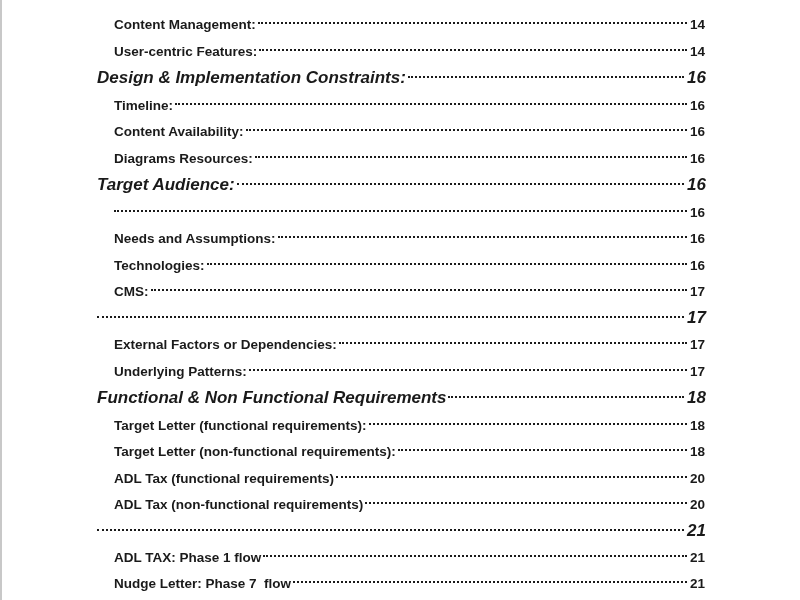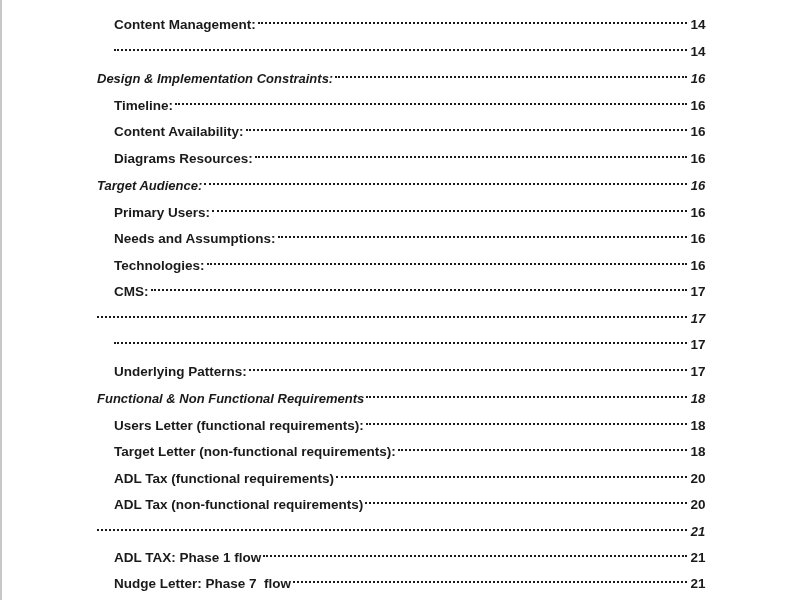--- a/index.html
+++ b/index.html
@@ -42,21 +42,21 @@
     .toc-entry.level-2 {
       left: 114px;
       width: 592px;
       font-size: 13.5px;
       font-weight: bold;
       font-style: normal;
     }
     .toc-entry.level-1 {
       left: 97px;
       width: 609px;
-      font-size: 13px;
+      font-size: 17px;
       font-weight: bold;
       font-style: italic;
     }
     .toc-entry .label {
       flex: 0 0 auto;
       padding-right: 2px;
     }
     .toc-entry .leader {
       flex: 1 1 auto;
       overflow: hidden;
@@ -67,21 +67,21 @@
       content: "";
       position: absolute;
       left: 0;
       right: 0;
       bottom: 5px;
       border-bottom: 2px dotted #1a1a1a;
     }
     .toc-entry .page {
       flex: 0 0 auto;
       padding-left: 3px;
-      text-align: center;
+      text-align: left;
       min-width: 16px;
     }
     .toc-entry.level-2 .page {
       font-weight: bold;
       font-style: normal;
     }
     .toc-entry.level-1 .page {
       font-weight: bold;
       font-style: italic;
     }
@@ -93,20 +93,21 @@
 
 <div class="toc">
 
   <div class="toc-entry level-2" style="top:9px">
     <span class="label">Content Management:</span>
     <span class="leader"></span>
     <span class="page">14</span>
   </div>
 
   <div class="toc-entry level-2" style="top:36px">
+    <span class="label">User-centric Features:</span>
     <span class="leader"></span>
     <span class="page">14</span>
   </div>
 
   <div class="toc-entry level-1" style="top:63px">
     <span class="label">Design &amp; Implementation Constraints:</span>
     <span class="leader"></span>
     <span class="page">16</span>
   </div>
 
@@ -128,21 +129,20 @@
     <span class="page">16</span>
   </div>
 
   <div class="toc-entry level-1" style="top:170px">
     <span class="label">Target Audience:</span>
     <span class="leader"></span>
     <span class="page">16</span>
   </div>
 
   <div class="toc-entry level-2" style="top:197px">
-    <span class="label">Primary Users:</span>
     <span class="leader"></span>
     <span class="page">16</span>
   </div>
 
   <div class="toc-entry level-2" style="top:223px">
     <span class="label">Needs and Assumptions:</span>
     <span class="leader"></span>
     <span class="page">16</span>
   </div>
 
@@ -157,38 +157,39 @@
     <span class="leader"></span>
     <span class="page">17</span>
   </div>
 
   <div class="toc-entry level-1" style="top:303px">
     <span class="leader"></span>
     <span class="page">17</span>
   </div>
 
   <div class="toc-entry level-2" style="top:329px">
+    <span class="label">External Factors or Dependencies:</span>
     <span class="leader"></span>
     <span class="page">17</span>
   </div>
 
   <div class="toc-entry level-2" style="top:356px">
     <span class="label">Underlying Patterns:</span>
     <span class="leader"></span>
     <span class="page">17</span>
   </div>
 
   <div class="toc-entry level-1" style="top:383px">
     <span class="label">Functional &amp; Non Functional Requirements</span>
     <span class="leader"></span>
     <span class="page">18</span>
   </div>
 
   <div class="toc-entry level-2" style="top:410px">
-    <span class="label">Users Letter (functional requirements):</span>
+    <span class="label">Target Letter (functional requirements):</span>
     <span class="leader"></span>
     <span class="page">18</span>
   </div>
 
   <div class="toc-entry level-2" style="top:436px">
     <span class="label">Target Letter (non-functional requirements):</span>
     <span class="leader"></span>
     <span class="page">18</span>
   </div>
 

